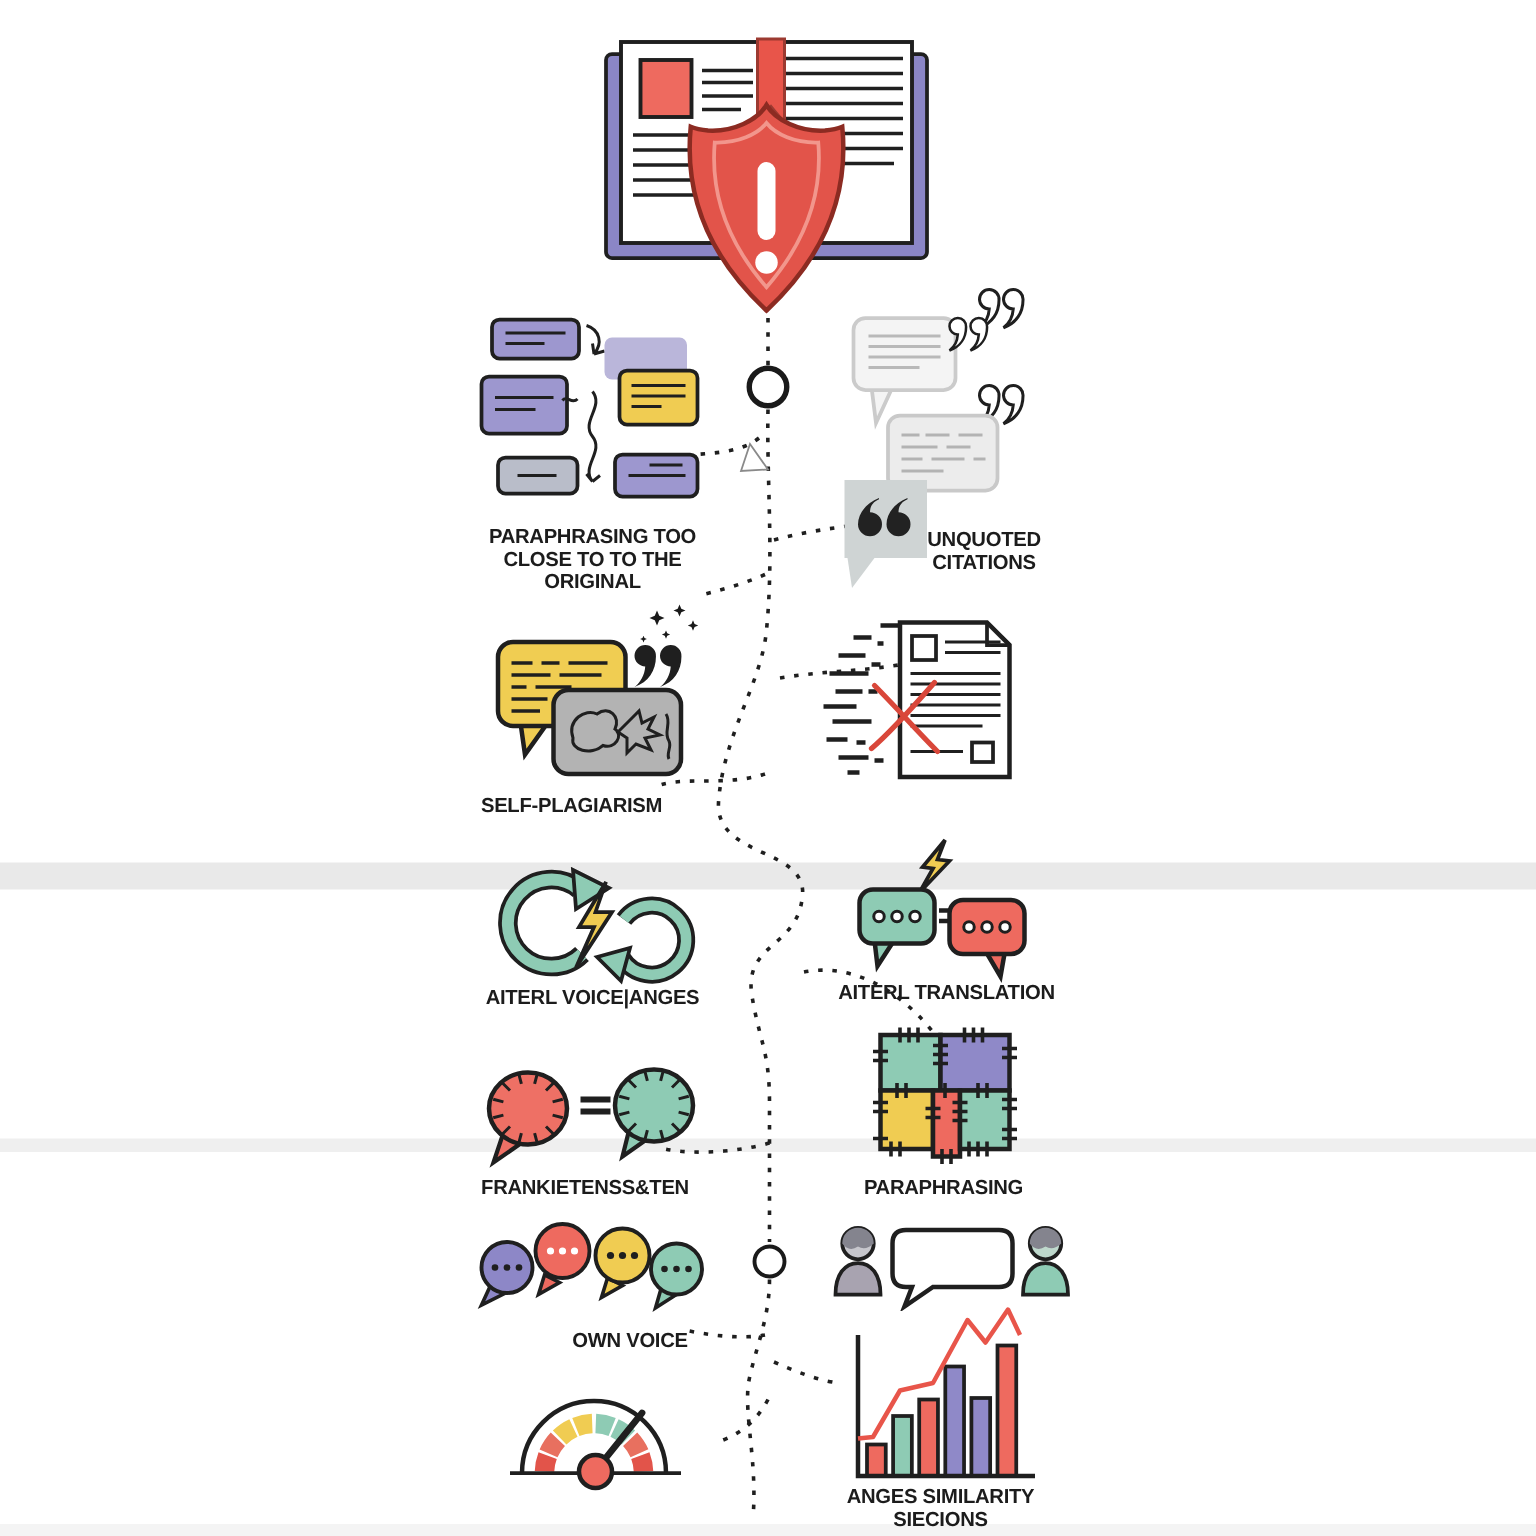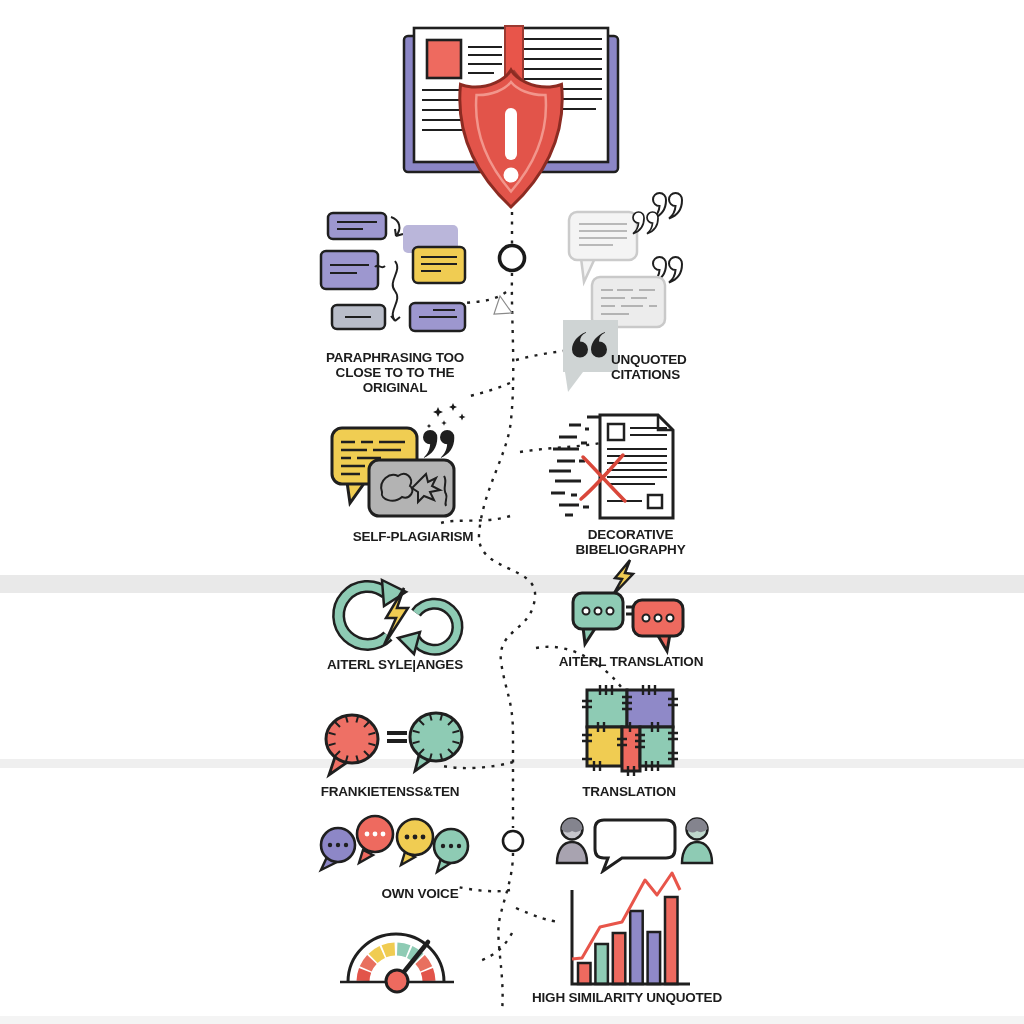--- a/index.html
+++ b/index.html
@@ -5,21 +5,21 @@
   html,body{margin:0;padding:0;background:#fff;}
   .canvas{position:relative;width:1024px;height:1024px;background:#ffffff;overflow:hidden;
           font-family:"Liberation Sans", sans-serif;}
   .abs{position:absolute;}
   .band{position:absolute;left:0;width:1024px;}
   .band1{top:575px;height:18px;background:#e9e9e9;}
   .band2{top:759px;height:9px;background:#efefef;}
   .band3{top:1016px;height:8px;background:#f4f4f4;}
   .lbl{position:absolute;font-weight:700;font-size:13.5px;line-height:15px;color:#1c1c1c;
        letter-spacing:-0.2px;text-align:center;}
-  .lbl-left{text-align:left;}
+  .lbl-left{text-align:center;}
   svg{display:block;}
 </style>
 </head>
 <body>
 
 <div class="canvas">
 
   <div class="band band1"></div>
   <div class="band band2"></div>
   <div class="band band3"></div>
@@ -281,22 +281,21 @@
         <rect x="64.2" y="45" width="12.5" height="73" fill="#8f89c8" stroke="#1f1f1f" stroke-width="2.5"></rect>
         <rect x="81.6" y="66" width="12.5" height="52" fill="#8f89c8" stroke="#1f1f1f" stroke-width="2.5"></rect>
         <rect x="99.0" y="31" width="12.5" height="87" fill="#ee6a5f" stroke="#1f1f1f" stroke-width="2.5"></rect>
       </g>
     <path d="M6,24 V118 H124" fill="none" stroke="#1f1f1f" stroke-width="3"></path>
     <polyline id="chart-line" fill="none" stroke-width="3" stroke-linejoin="round" points="6,93 16,92 34,61 56,56 79,14 91,29 106,7 114,24" stroke="#e8554a"></polyline>
   </svg>
 
   <div class="lbl" style="left:313px;top:350px;width:164px">PARAPHRASING TOO CLOSE TO TO THE ORIGINAL</div>
   <div class="lbl lbl-left" style="left:611px;top:352px;width:90px">UNQUOTED CITATIONS</div>
-  <div class="lbl" style="left:333px;top:529px;width:160px">SELF-PLAGIARISM</div>
-  <div class="lbl" style="left:538px;top:527px;width:185px">DECORATIVE BIBELIOGRAPHY</div>
-  <div class="lbl" style="left:315px;top:657px;width:160px">AITERL SYLE|ANGES</div>
+  <div class="lbl" style="left:301px;top:529px;width:160px">SELF-PLAGIARISM</div>
+  <div class="lbl" style="left:315px;top:657px;width:160px">AITERL VOICE|ANGES</div>
   <div class="lbl" style="left:551px;top:654px;width:160px">AITERL TRANSLATION</div>
   <div class="lbl" style="left:310px;top:784px;width:160px">FRANKIETENSS&amp;TEN</div>
-  <div class="lbl" style="left:549px;top:784px;width:160px">TRANSLATION</div>
+  <div class="lbl" style="left:549px;top:784px;width:160px">PARAPHRASING</div>
   <div class="lbl" style="left:340px;top:886px;width:160px">OWN VOICE</div>
-  <div class="lbl" style="left:532px;top:990px;width:190px">HIGH SIMILARITY UNQUOTED</div>
+  <div class="lbl" style="left:532px;top:990px;width:190px">ANGES SIMILARITY SIECIONS</div>
 
 </div>
 
 </body></html>

